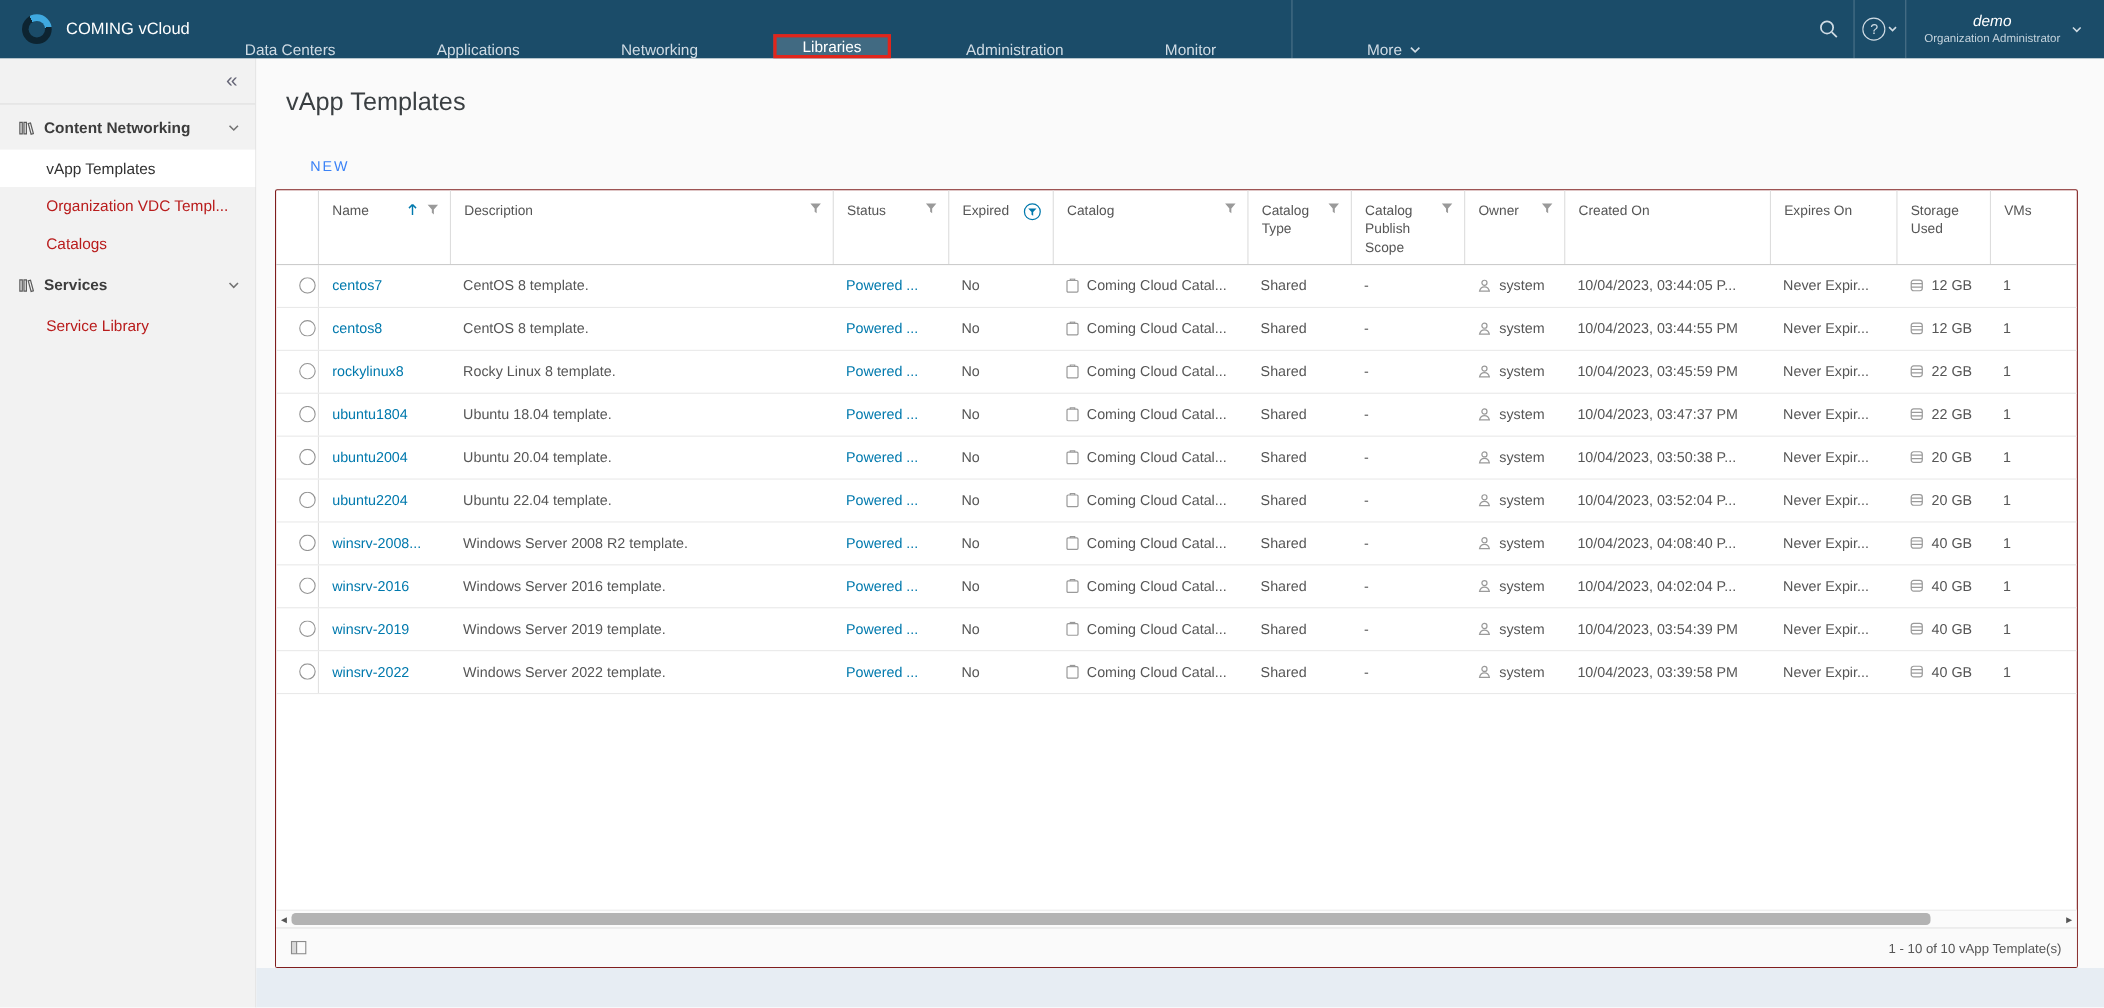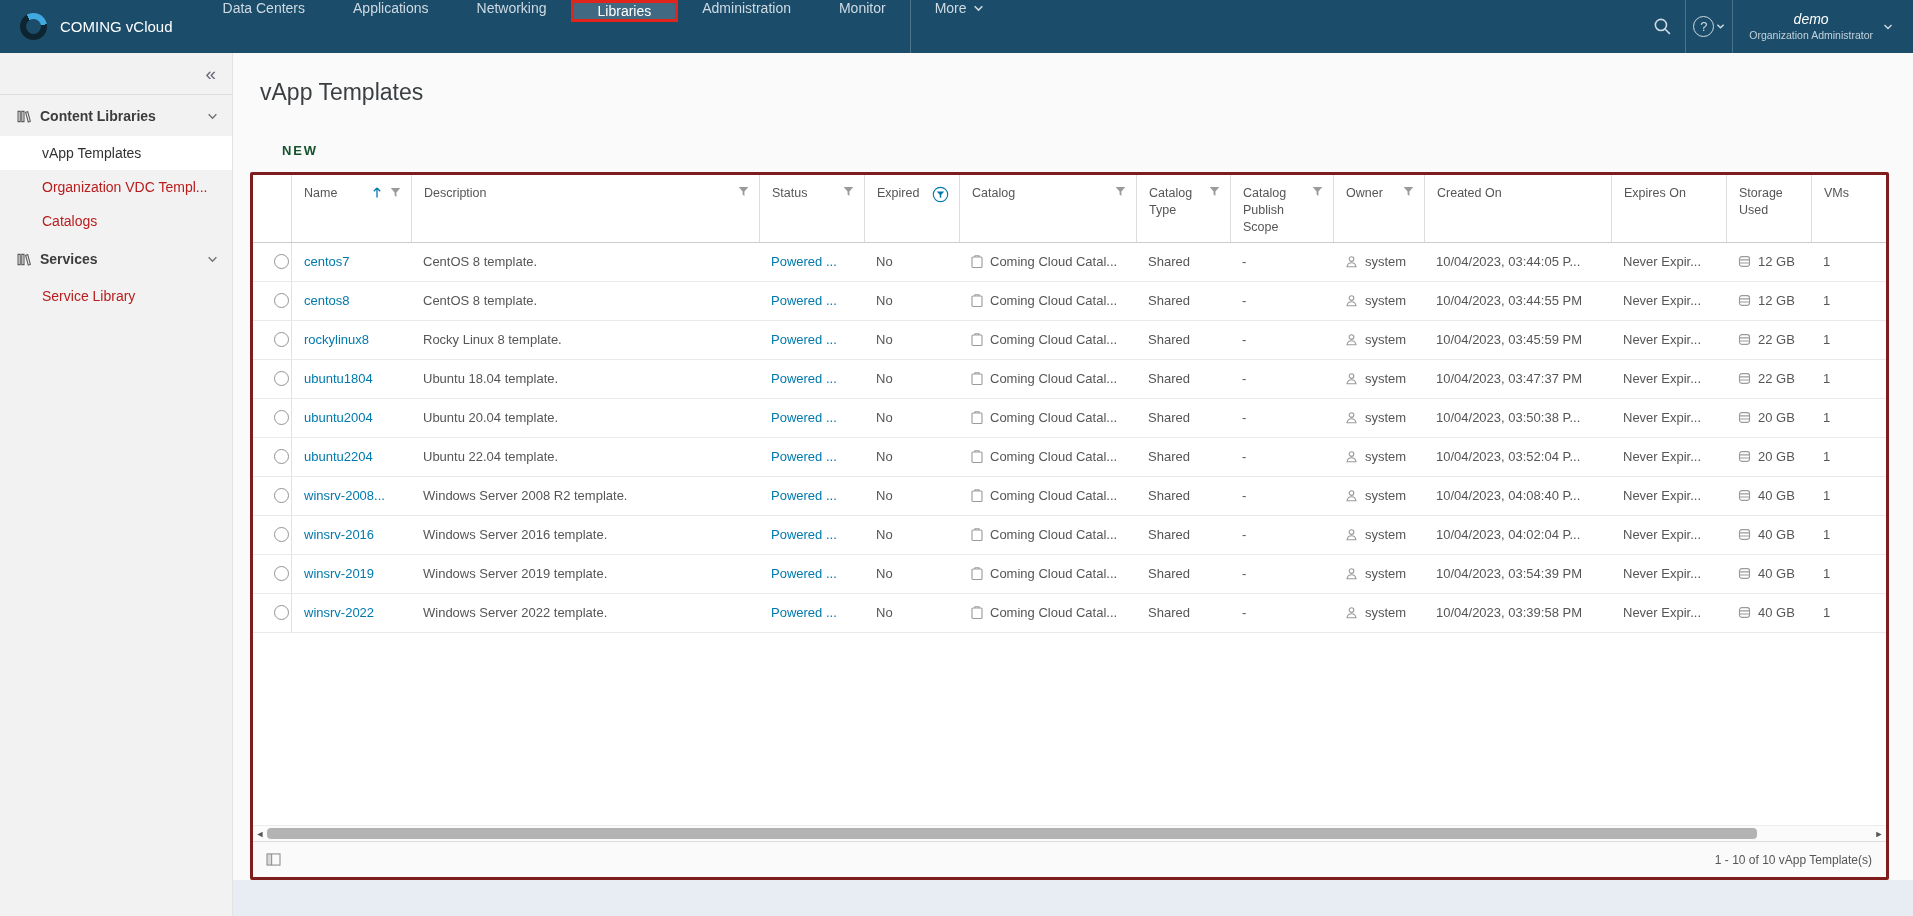--- a/index.html
+++ b/index.html
@@ -5,21 +5,21 @@
   * { box-sizing: border-box; margin: 0; padding: 0; }
   html,body { width:1913px; height:916px; overflow:hidden; }
   body { font-family:"Liberation Sans", sans-serif; background:#fafafa; position:relative; font-size:13px; }
 
   
   .topnav { height:53px; background:#1b4c69; display:flex; align-items:center; color:#cfdbe4; position:relative; z-index:5; }
   .logo { width:27px; height:27px; border-radius:50%; margin-left:20px; position:relative; flex:none;
           background:conic-gradient(from 330deg, #3fa9e0 0 110deg, #0d2431 110deg 360deg); }
   .logo::after { content:""; position:absolute; inset:6px; border-radius:50%; background:#1b4c69; }
   .brand { color:#ffffff; font-size:15px; margin-left:13px; white-space:nowrap; }
-  .nav { display:flex; height:53px; margin-left:26px; align-items:flex-start; }
+  .nav { display:flex; height:53px; margin-left:26px; align-items:flex-end;gap:44px; }
   .nav-item { display:flex; align-items:center; padding:0 24px; font-size:14px; color:#cfdbe4; cursor:pointer; white-space:nowrap; gap:6px; }
   .nav-item.active { background:rgba(255,255,255,0.17); color:#ffffff; border:3px solid #e1251b; }
   .nav-divider { width:1px; background:rgba(255,255,255,0.22); height:53px; }
   .topnav-right { margin-left:auto; display:flex; align-items:center; height:53px; }
   .icon-btn { display:flex; align-items:center; justify-content:center; width:46px; height:53px; cursor:pointer; }
   .help-circle { width:21px; height:21px; border:1.5px solid #cfdbe4; border-radius:50%; display:flex; align-items:center; justify-content:center; font-size:13px; color:#cfdbe4; }
   .mini-chev { margin-left:2px; }
   .user-block { display:flex; align-items:center; padding:0 20px 0 16px; gap:10px; cursor:pointer; height:53px; }
   .user-text { display:flex; flex-direction:column; align-items:center; line-height:1.25; }
   .user-name { color:#ffffff; font-size:14px;font-style:italic; }
@@ -30,24 +30,24 @@
   .sidebar-collapse { height:42px; display:flex; justify-content:flex-end; align-items:center; padding-right:16px; border-bottom:1px solid #dedede; color:#667; font-size:19px; cursor:pointer; }
   .side-group { display:flex; align-items:center; gap:9px; padding:13px 14px 12px 16px; font-size:14px; font-weight:600; color:#3c3c3c; cursor:pointer; }
   .side-group .chev { margin-left:auto; color:#737373; }
   .side-item { padding:9px 10px 9px 42px; font-size:14px; color:#b91c1c; cursor:pointer; white-space:nowrap; overflow:hidden; text-overflow:ellipsis; }
   .side-item.selected { background:#ffffff; color:#313131; }
 
   
   .main { position:absolute; left:233px; top:53px; right:0; bottom:0; background:#fafafa; display:flex; flex-direction:column; }
   .page-title { margin:26px 0 0 27px; font-size:23px; font-weight:400; color:#3a3f42; }
   .toolbar { margin:37px 0 14px 49px; }
-  .new-btn { color:#14532d; font-size:13px; font-weight:700; letter-spacing:0.14em; cursor:pointer; background:none; border:none; font-family:inherit; }
+  .new-btn { color:#3b82f6; font-size:13px; font-weight:400; letter-spacing:0.14em; cursor:pointer; background:none; border:none; font-family:inherit; }
 
   
-  .card { margin:0 24px 0 17px; height:708px; background:#ffffff; border:3px solid #7f1d1d; border-radius:2px;
+  .card { margin:0 24px 0 17px; height:708px; background:#ffffff; border:1px solid #7f1d1d; border-radius:2px;
           display:flex; flex-direction:column; --cols:38px 120px 348px 105px 95px 177px 94px 103px 91px 187px 115px 85px 1fr; }
   .grid-row { display:grid; grid-template-columns:var(--cols); }
   .thead { border-bottom:1px solid #cccccc; min-height:60px; }
   .th { padding:10px 10px 6px 12px; font-size:12.5px; color:#565656; display:flex; align-items:flex-start; cursor:pointer; line-height:1.35; }
   .th + .th { border-left:1px solid #dddddd; }
   .th .lbl { flex:1; }
   .th .hicons { display:flex; gap:7px; margin-left:4px; margin-top:1px; flex:none; align-items:center; }
   .tr { height:39px; align-items:center; border-bottom:1px solid #e9e9e9; }
   .td { padding:0 10px 0 12px; color:#565656; font-size:13px; white-space:nowrap; overflow:hidden; text-overflow:ellipsis; display:flex; align-items:center; gap:7px; }
   .td.name-cell { border-left:1px solid #e2e2e2; height:100%; }
@@ -140,21 +140,21 @@
   <div class="sidebar-collapse">
     <span>«</span>
   </div>
   <div class="side-group">
     <span>
       <svg width="15" height="15" viewBox="0 0 16 16">
           <path d="M2.2 2.5h2.3v11H2.2zM6.2 2.5h2.3v11H6.2z" fill="none" stroke="#5b5b5b" stroke-width="1.2"></path>
           <path d="M10.3 3.5l2.2-.6 2.8 10.4-2.2.6z" fill="none" stroke="#5b5b5b" stroke-width="1.2"></path>
         </svg>
     </span>
-    <span class="lbl">Content Libraries</span>
+    <span class="lbl">Content Networking</span>
     <span class="chev">
       <svg width="11" height="11" viewBox="0 0 10 10">
           <path d="M1.5 3l3.5 3.5L8.5 3" fill="none" stroke="#737373" stroke-width="1.3"></path>
         </svg>
     </span>
   </div>
   <div class="side-item selected">vApp Templates</div>
   <div class="side-item">Organization VDC Templ...</div>
   <div class="side-item">Catalogs</div>
   <div class="side-group">

